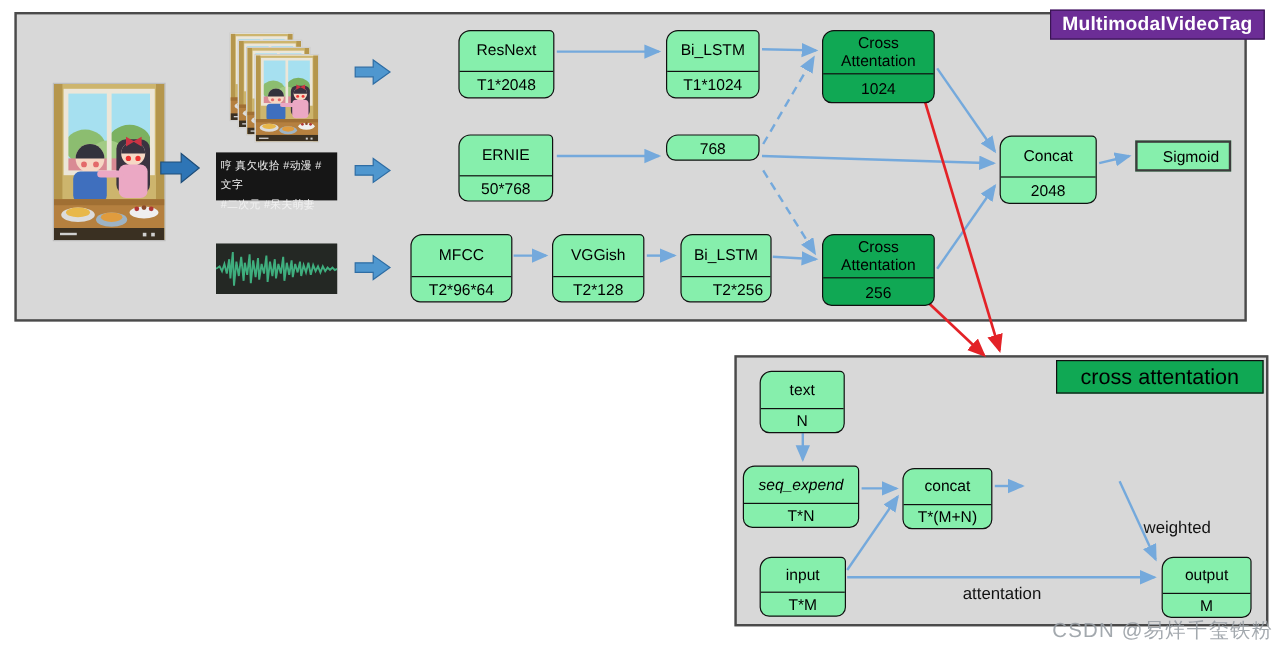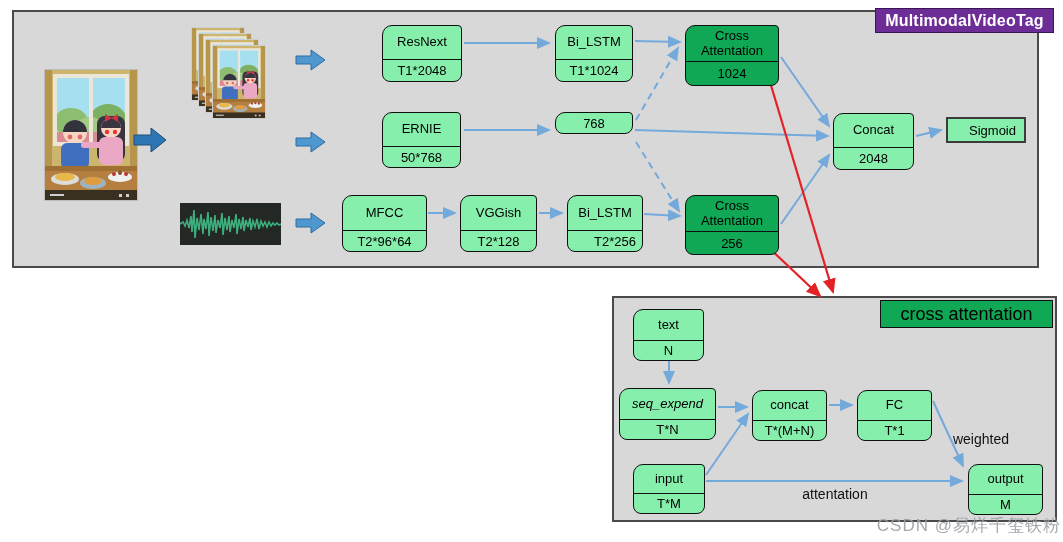--- a/index.html
+++ b/index.html
@@ -146,20 +146,24 @@
         <use href="#thumb" width="52" height="72"></use>
       </svg>
     <svg style="left:14px;top:12px" width="52" height="72">
         <use href="#thumb" width="52" height="72"></use>
       </svg>
     <svg style="left:21px;top:18px" width="52" height="72">
         <use href="#thumb" width="52" height="72"></use>
       </svg>
   </div>
 
+  <div class="text-overlay">
+    <span>哼 真欠收拾 #动漫 #文字</span><br>
+    <span>#二次元 #呆夫萌妻</span>
+  </div>
 
   <div class="wave-wrap">
     <svg width="101" height="42" viewBox="0 0 101 42">
       <rect width="101" height="42" fill="#242824"></rect>
       <polyline fill="none" stroke="#3fae7e" stroke-width="1.6" points="0,21 3,19 5,23 7,17 9,25 11,13 12,29 14,7 15,35 17,15 19,27 21,11 23,31 24,16 26,26 28,9 29,33 31,14 33,28 35,12 36,30 38,17 40,25 42,10 43,32 45,15 47,27 49,13 50,29 52,17 54,25 56,11 57,31 59,16 61,26 63,14 64,28 66,17 68,24 70,15 71,27 73,18 75,24 77,16 79,26 81,18 83,23 85,19 87,24 89,19 91,23 93,20 95,22 97,20 99,22 101,21"></polyline>
     </svg>
   </div>
 
   <div class="fat-arrow" style="left:295px;top:48px;">
     <svg width="31" height="24" viewBox="0 0 31 24">
@@ -230,24 +234,20 @@
     <div class="value" style="height:19px;">N</div>
   </div>
   <div class="block" style="left:619px;top:388px;width:97px;">
     <div class="label" style="height:30px;font-style:italic;">seq_expend</div>
     <div class="value" style="height:19px;">T*N</div>
   </div>
   <div class="block" style="left:752px;top:390px;width:75px;">
     <div class="label" style="height:29px;">concat</div>
     <div class="value" style="height:19px;">T*(M+N)</div>
   </div>
-  <div class="block" style="left:857px;top:390px;width:75px;">
-    <div class="label" style="height:29px;">FC</div>
-    <div class="value" style="height:19px;">T*1</div>
-  </div>
   <div class="block" style="left:968px;top:464px;width:75px;">
     <div class="label" style="height:29px;">output</div>
     <div class="value" style="height:19px;">M</div>
   </div>
   <div class="block" style="left:633px;top:464px;width:72px;">
     <div class="label" style="height:28px;">input</div>
     <div class="value" style="height:19px;">T*M</div>
   </div>
 
   <div id="label-weighted" class="edge-label">weighted</div>

